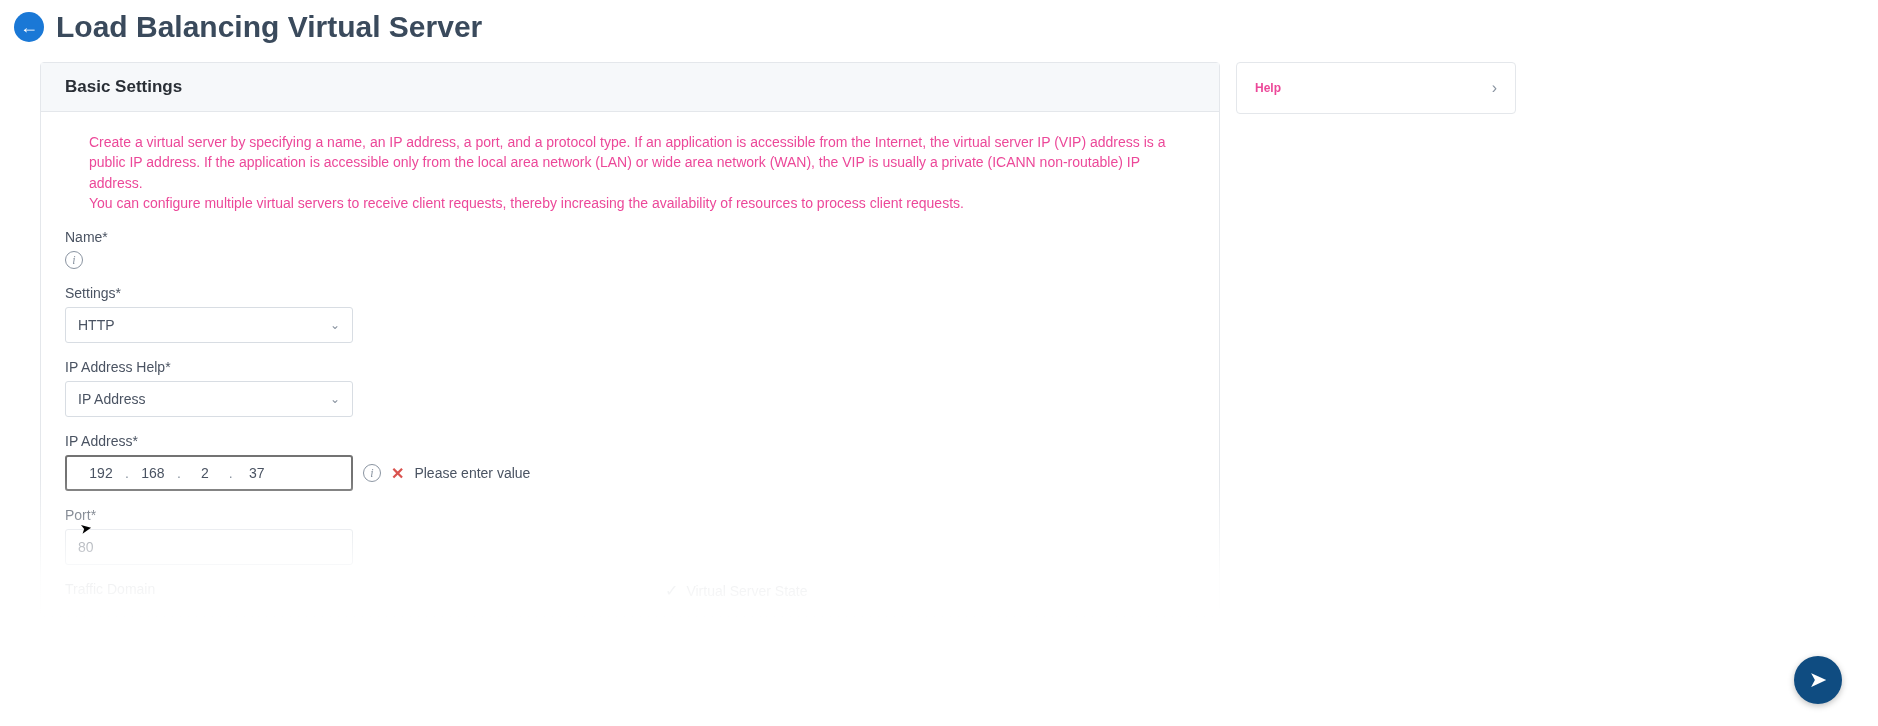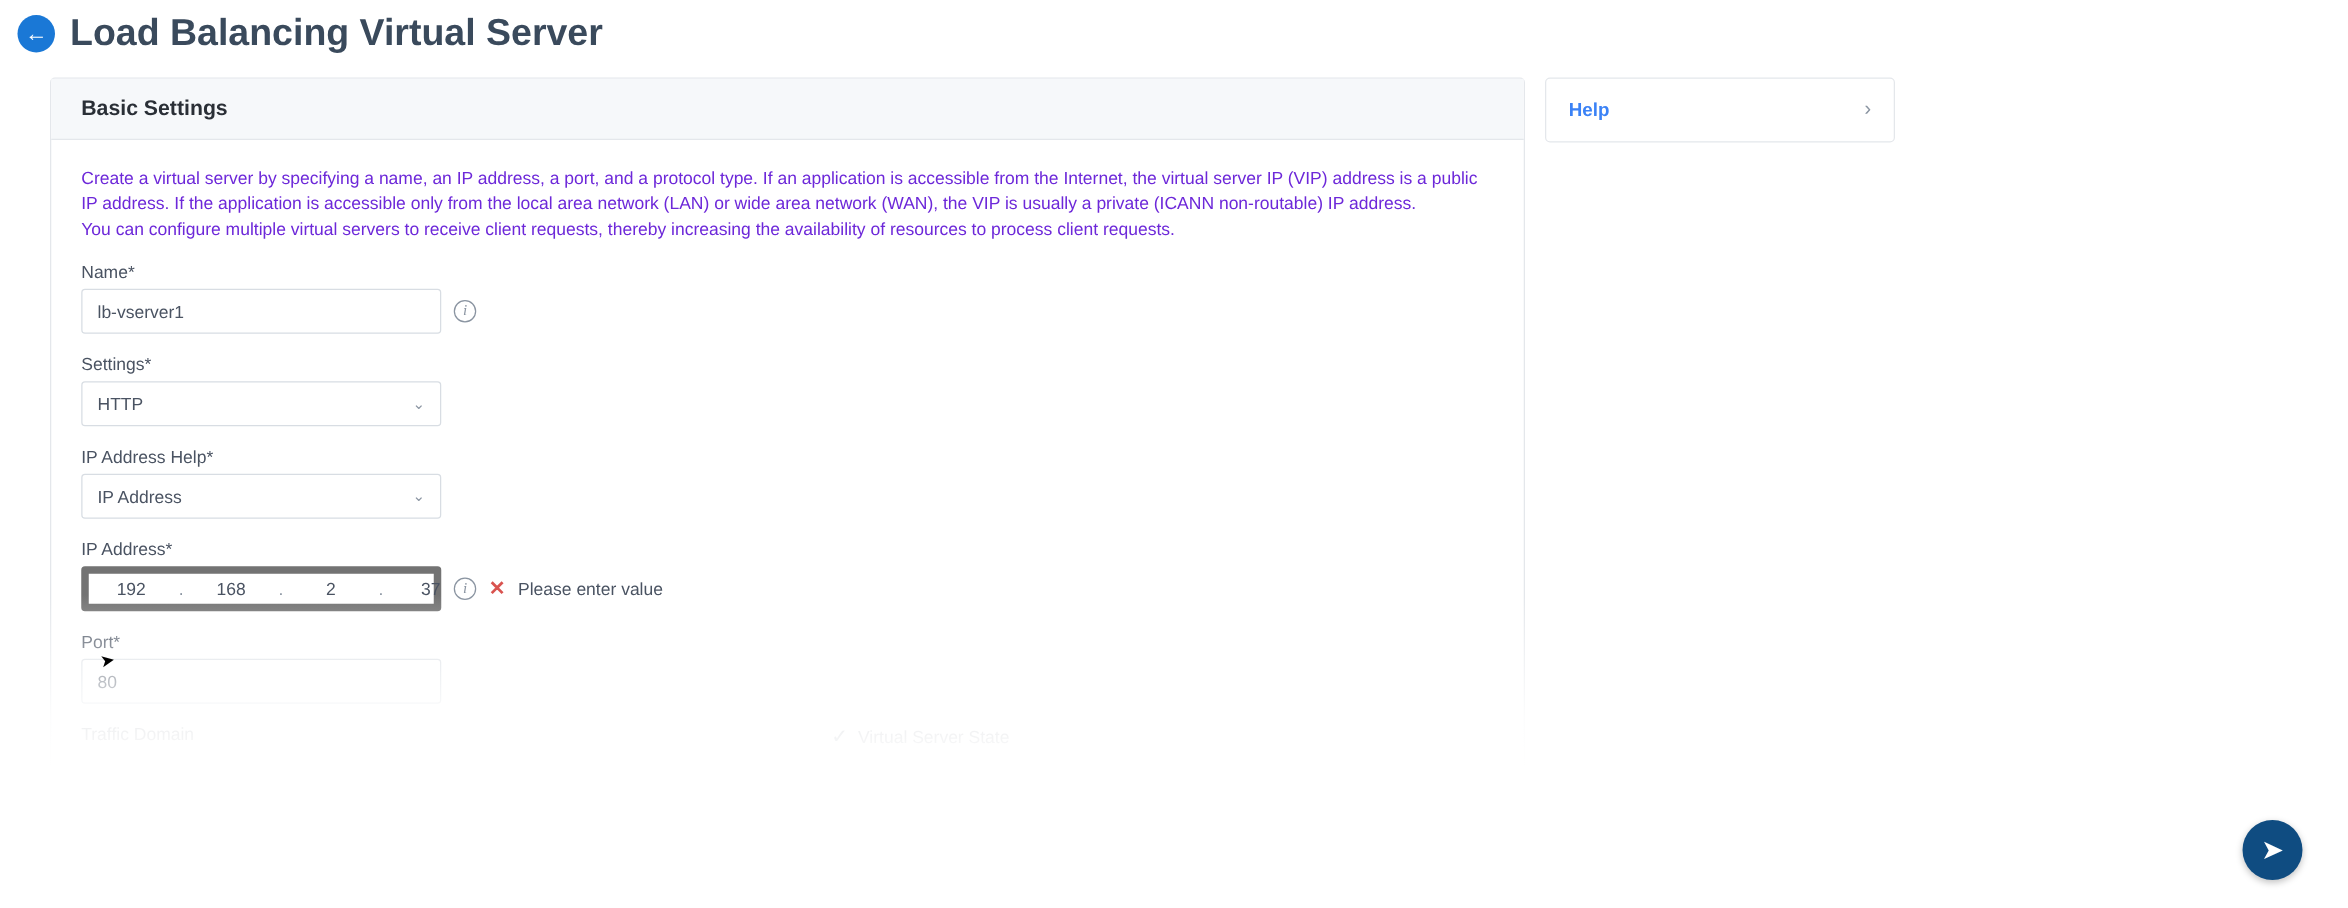--- a/index.html
+++ b/index.html
@@ -55,23 +55,24 @@
     border-bottom: 1px solid #e4e7eb;
     padding: 14px 24px;
     font-size: 17px;
     font-weight: 700;
     color: #2a2f36;
   }
   .card-body {
     padding: 20px 24px 10px 24px;
   }
   .desc {
-    color: #6d28d9;
+    color: #ec4899;
     line-height: 1.45;
     margin-bottom: 16px;
+    margin-left: 24px;
   }
   .field-group {
     margin-bottom: 16px;
   }
   .field-label {
     display: block;
     color: #4a5362;
     margin-bottom: 6px;
     font-size: 14px;
   }
@@ -110,27 +111,27 @@
     align-items: center;
     justify-content: center;
     font-size: 12px;
     font-style: italic;
     font-family: Georgia, serif;
     cursor: pointer;
   }
   .ip-box {
     width: 288px;
     height: 36px;
-    border: 6px solid #737373;
+    border: 2px solid #737373;
     border-radius: 3px;
     background: #fff;
     display: flex;
     align-items: center;
     padding: 0 12px;
-    gap: 16px;
+    gap: 2px;
     color: #4a5362;
   }
   .ip-seg {
     width: 44px;
     border: none;
     text-align: center;
     font-size: 14px;
     color: #4a5362;
     outline: none;
     background: transparent;
@@ -170,23 +171,23 @@
     border-radius: 4px;
     background: #fff;
     height: 52px;
     display: flex;
     align-items: center;
     justify-content: space-between;
     padding: 0 18px;
     cursor: pointer;
   }
   .help-label {
-    color: #3b82f6;
+    color: #ec4899;
     font-weight: 600;
-    font-size: 15px;
+    font-size: 12px;
   }
   .help-chev {
     color: #8a94a1;
     font-size: 16px;
   }
   .fab {
     position: fixed;
     right: 36px;
     bottom: 22px;
     width: 48px;
@@ -237,21 +238,20 @@
       <div class="card-header">Basic Settings</div>
       <div class="card-body">
         <div class="desc">
           <span>Create a virtual server by specifying a name, an IP address, a port, and a protocol type. If an application is accessible from the Internet, the virtual server IP (VIP) address is a public IP address. If the application is accessible only from the local area network (LAN) or wide area network (WAN), the VIP is usually a private (ICANN non-routable) IP address.</span><br>
           <span>You can configure multiple virtual servers to receive client requests, thereby increasing the availability of resources to process client requests.</span>
         </div>
 
         <div class="field-group">
           <label class="field-label">Name*</label>
           <div class="field-row">
-            <input class="text-input" type="text" value="lb-vserver1" style="">
             <div class="info-icon">i</div>
           </div>
         </div>
 
         <div class="field-group">
           <label class="field-label">Settings*</label>
           <div class="field-row">
             <div class="select-input">
               <span>HTTP</span>
               <span class="chev">⌄</span>

